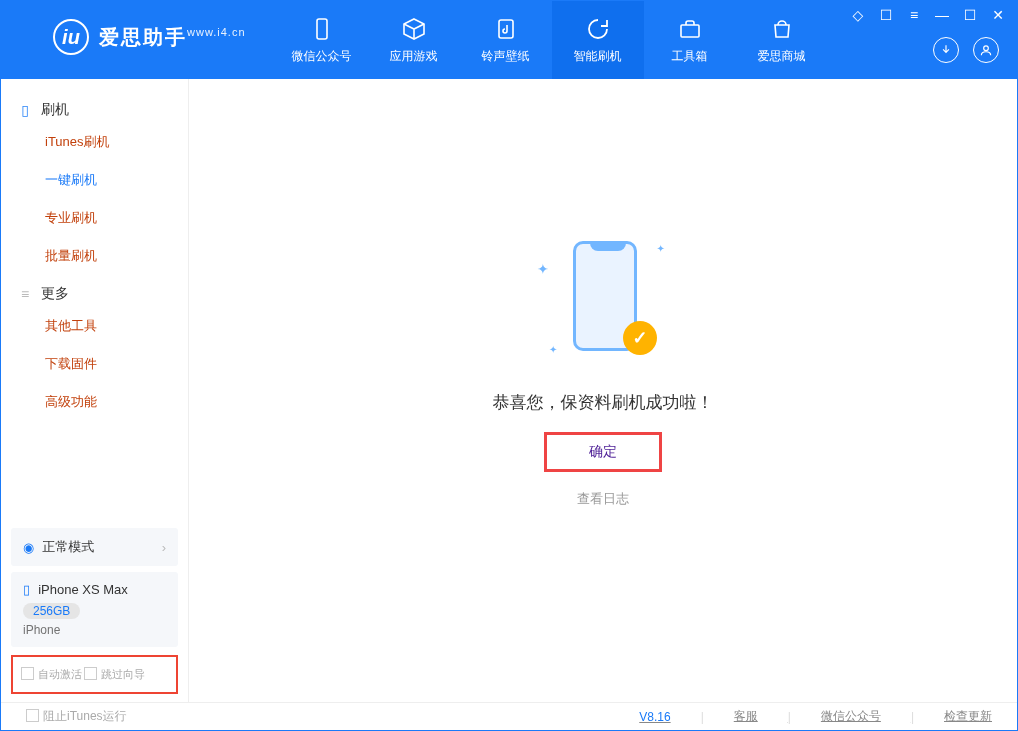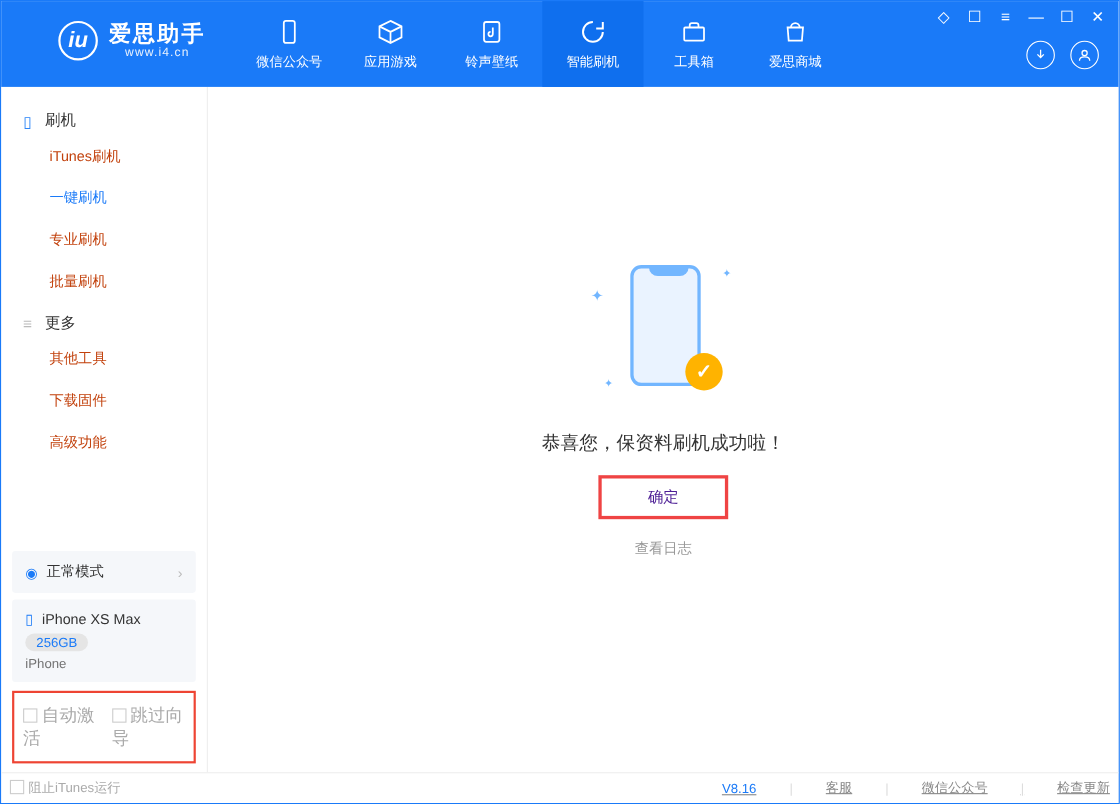--- a/index.html
+++ b/index.html
@@ -1,21 +1,21 @@
 <!DOCTYPE html>
 <html><head>
 <meta charset="utf-8">
 <style>
 * { margin: 0; padding: 0; box-sizing: border-box; font-family: "Microsoft YaHei", sans-serif; }
 body { background: #fff; width: 1018px; height: 731px; border: 1px solid #1a7af8; overflow: hidden; }
 
 .header { background: #1a7af8; height: 78px; display: flex; align-items: flex-start; color: #fff; position: relative; }
 .logo-block { display: flex; align-items: center; padding: 18px 20px 0 24px; gap: 10px; margin-left: 28px; }
 .logo-circle { width: 36px; height: 36px; border: 2.5px solid #fff; border-radius: 50%; display: flex; align-items: center; justify-content: center; font-size: 20px; font-weight: bold; font-style: italic; }
-.logo-text { display: flex; flex-direction: column; line-height: 1.1; }
+.logo-text { display: flex; flex-direction: row; line-height: 1.1; }
 .logo-title { font-size: 20px; font-weight: bold; letter-spacing: 2px; }
 .logo-sub { font-size: 11px; opacity: .9; letter-spacing: 1px; text-align: center; }
 
 .tabs { display: flex; height: 78px; margin-left: 10px; }
 .tab { width: 92px; display: flex; flex-direction: column; align-items: center; justify-content: center; gap: 6px; cursor: pointer; font-size: 12px; }
 .tab.active { background: #0f6fee; }
 .tab .ico { width: 26px; height: 26px; display: flex; align-items: center; justify-content: center; }
 .tab .ico svg { width: 24px; height: 24px; fill: #fff; stroke: #fff; }
 
 .win-icons { position: absolute; right: 10px; top: 6px; display: flex; gap: 10px; font-size: 14px; }
@@ -31,38 +31,38 @@
 .side-item.active { color: #1a7af8; }
 
 .sidebar-bottom { margin-top: auto; }
 .mode-card, .device-card { background: #f5f7fa; margin: 6px 10px; border-radius: 3px; padding: 10px 12px; font-size: 13px; }
 .mode-card { display: flex; align-items: center; gap: 8px; justify-content: space-between; color: #333; }
 .mode-left { display: flex; align-items: center; gap: 8px; }
 .device-card .dv-title { display: flex; align-items: center; gap: 8px; color: #333; font-weight: 500; font-size: 13px; }
 .capacity { display: inline-block; background: #e5e5e5; color: #1a7af8; border-radius: 10px; padding: 1px 10px; font-size: 12px; margin-top: 6px; }
 .dv-sub { color: #737373; font-size: 12px; margin-top: 4px; }
 
-.red-box { border: 2px solid #e43; margin: 8px 10px; padding: 10px 8px; display: flex; gap: 14px; font-size: 16px; color: #aaa; align-items: center; }
+.red-box { border: 2px solid #e43; margin: 8px 10px; padding: 10px 8px; display: flex; gap: 2px; font-size: 11px; color: #aaa; align-items: center; }
 .cb { width: 13px; height: 13px; border: 1px solid #ccc; display: inline-block; margin-right: 4px; vertical-align: -2px; }
 
 .main { flex: 1; display: flex; flex-direction: column; align-items: center; justify-content: center; gap: 18px; padding-bottom: 40px; }
 .phone-illus { width: 120px; height: 140px; position: relative; }
 .phone-shape { position: absolute; left: 30px; top: 8px; width: 64px; height: 110px; border: 3px solid #72b6ff; border-radius: 10px; background: #eaf3ff; }
 .phone-shape::before { content: ""; position: absolute; top: -3px; left: 14px; width: 36px; height: 10px; background: #72b6ff; border-radius: 0 0 8px 8px; }
 .check-badge { position: absolute; right: 6px; bottom: 18px; width: 34px; height: 34px; background: #ffb300; border-radius: 50%; display: flex; align-items: center; justify-content: center; color: #fff; font-size: 18px; font-weight: bold; }
 .star { position: absolute; color: #72b6ff; font-size: 10px; }
 .s1 { left: -6px; top: 28px; font-size: 14px; }
 .s2 { left: 6px; bottom: 18px; }
 .s3 { right: -2px; top: 10px; }
 
 .success-text { font-size: 17px; color: #333; }
 .confirm-btn { border: 3px solid #ef4444; background: #fff; padding: 8px 42px; font-size: 14px; color: #4c1d95; cursor: pointer; }
 .log-link { color: #999; font-size: 13px; cursor: pointer; }
 
-.footer { height: 28px; border-top: 1px solid #eee; display: flex; align-items: center; padding: 0 8px; font-size: 12px; color: #aaa; text-align: center; }
+.footer { height: 28px; border-top: 1px solid #eee; display: flex; align-items: center; padding: 0 25px; font-size: 12px; color: #aaa; text-align: center; }
 .footer .left { display: flex; align-items: center; gap: 4px; }
 .footer .right { margin-left: auto; display: flex; align-items: center; gap: 30px; color: #888; text-decoration: underline; }
 .footer .ver { color: #1a7af8; }
 .footer .sep { color: #ddd; }
 </style>
 </head>
 <body>
 
 <div class="header">
   <div class="logo-block">

